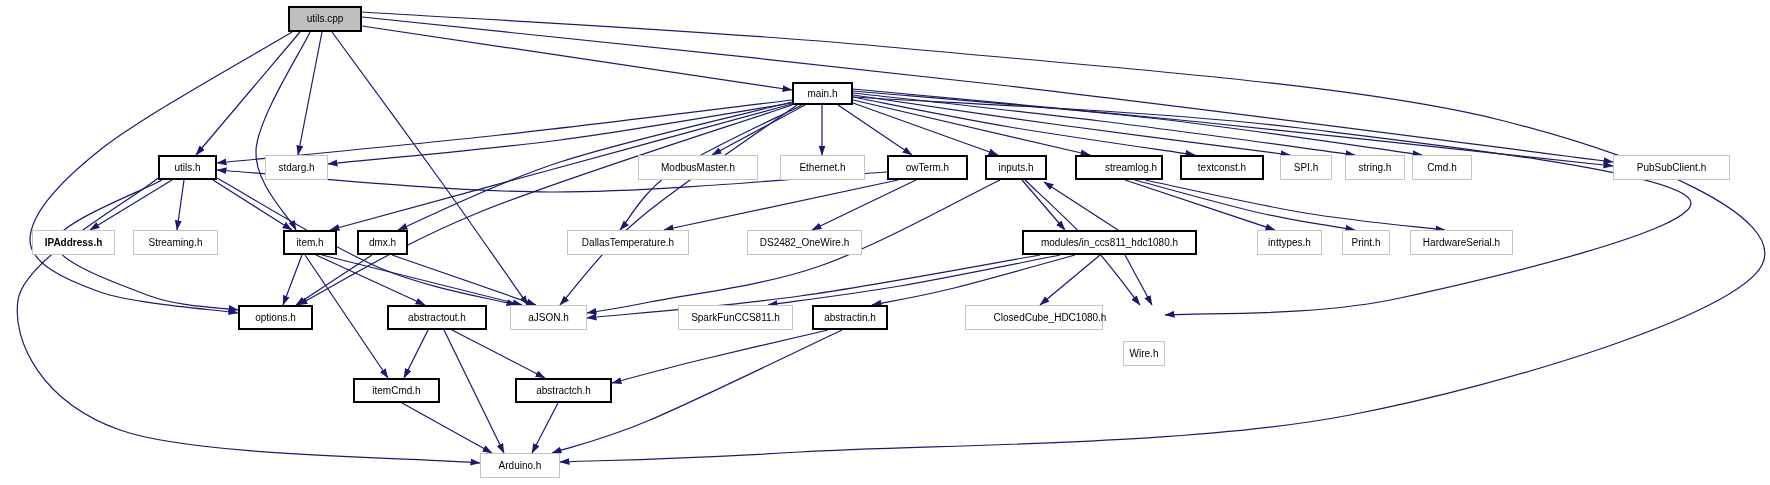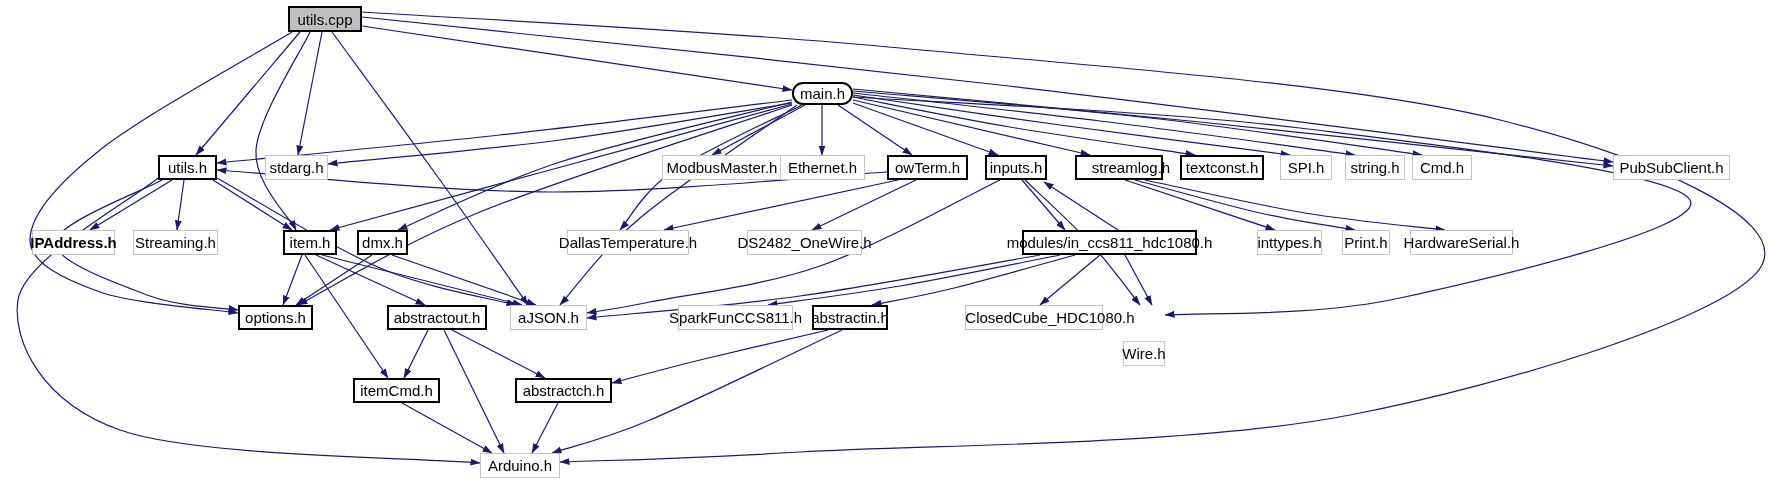--- a/index.html
+++ b/index.html
@@ -1,21 +1,21 @@
 <!DOCTYPE html>
 <html><head>
 <meta charset="utf-8">
 <style>
   html,body{margin:0;padding:0;background:#ffffff;}
   #canvas{position:relative;width:1770px;height:485px;background:#ffffff;overflow:hidden;
           font-family:"Liberation Sans","DejaVu Sans",sans-serif;}
   #edges{position:absolute;left:0;top:0;width:1770px;height:485px;}
   .node{position:absolute;box-sizing:border-box;background:#ffffff;color:#000;
         display:flex;align-items:center;justify-content:center;
-        font-size:15px;line-height:1;white-space:nowrap;z-index:2;}
+        font-size:10px;line-height:1;white-space:nowrap;z-index:2;}
   .node.root{background:#bfbfbf;border:2px solid #000000;}
   .node.internal{border:2px solid #000000;cursor:pointer;}
   .node.external{border:1px solid #c4c4c4;}
 </style>
 </head>
 <body>
 
 <div id="canvas" style="background: rgb(255, 255, 255);">
   <svg id="edges" xmlns="http://www.w3.org/2000/svg" width="1770" height="485" viewBox="0 0 1770 485">
     <defs>
@@ -81,24 +81,24 @@
         <path d="M452,330 L545,378" fill="none" stroke="#191970" stroke-width="1.2" marker-end="url(#arrow)"></path>
         <path d="M444,330 L504,453" fill="none" stroke="#191970" stroke-width="1.2" marker-end="url(#arrow)"></path>
         <path d="M828,330 C806.6666666666666,335 736,351.1666666666667 700,360 C664,368.8333333333333 626.6666666666666,379.1666666666667 612,383" fill="none" stroke="#191970" stroke-width="1.2" marker-end="url(#arrow)"></path>
         <path d="M842,330 C810,345 698.3333333333334,399.5 650,420 C601.6666666666666,440.5 568.3333333333334,447.5 552,453" fill="none" stroke="#191970" stroke-width="1.2" marker-end="url(#arrow)"></path>
         <path d="M402,403 L492,453" fill="none" stroke="#191970" stroke-width="1.2" marker-end="url(#arrow)"></path>
         <path d="M558,403 L532,453" fill="none" stroke="#191970" stroke-width="1.2" marker-end="url(#arrow)"></path>
       </g>
   </svg>
   <div id="nodes">
       <div class="node root" style="left: 288px; top: 6px; width: 74px; height: 26px; background: rgb(191, 191, 191);">utils.cpp</div>
-      <div class="node internal" style="left: 792px; top: 82px; width: 61px; height: 23px; border-radius: 11px;">main.h</div>
+      <div class="node internal" style="left: 792px; top: 82px; width: 61px; height: 23px;">main.h</div>
       <div class="node internal" style="left: 158px; top: 155px; width: 59px; height: 25px;">utils.h</div>
       <div class="node external" style="left: 265px; top: 155px; width: 63px; height: 25px;">stdarg.h</div>
-      <div class="node external" style="left: 638px; top: 155px; width: 120px; height: 25px; margin-left: 24px;">ModbusMaster.h</div>
+      <div class="node external" style="left: 638px; top: 155px; width: 120px; height: 25px;">ModbusMaster.h</div>
       <div class="node external" style="left: 780px; top: 155px; width: 85px; height: 25px;">Ethernet.h</div>
       <div class="node internal" style="left: 887px; top: 155px; width: 81px; height: 25px;">owTerm.h</div>
       <div class="node internal" style="left: 985px; top: 155px; width: 62px; height: 25px;">inputs.h</div>
       <div class="node internal" style="left: 1075px; top: 155px; width: 88px; height: 25px; padding-left: 24px;">streamlog.h</div>
       <div class="node internal" style="left: 1180px; top: 155px; width: 84px; height: 25px;">textconst.h</div>
       <div class="node external" style="left: 1280px; top: 155px; width: 52px; height: 25px;">SPI.h</div>
       <div class="node external" style="left: 1345px; top: 155px; width: 60px; height: 25px;">string.h</div>
       <div class="node external" style="left: 1412px; top: 155px; width: 60px; height: 25px;">Cmd.h</div>
       <div class="node external" style="left: 1613px; top: 155px; width: 117px; height: 25px;">PubSubClient.h</div>
       <div class="node external" style="left: 32px; top: 230px; width: 83px; height: 25px; font-weight: bold;">IPAddress.h</div>

